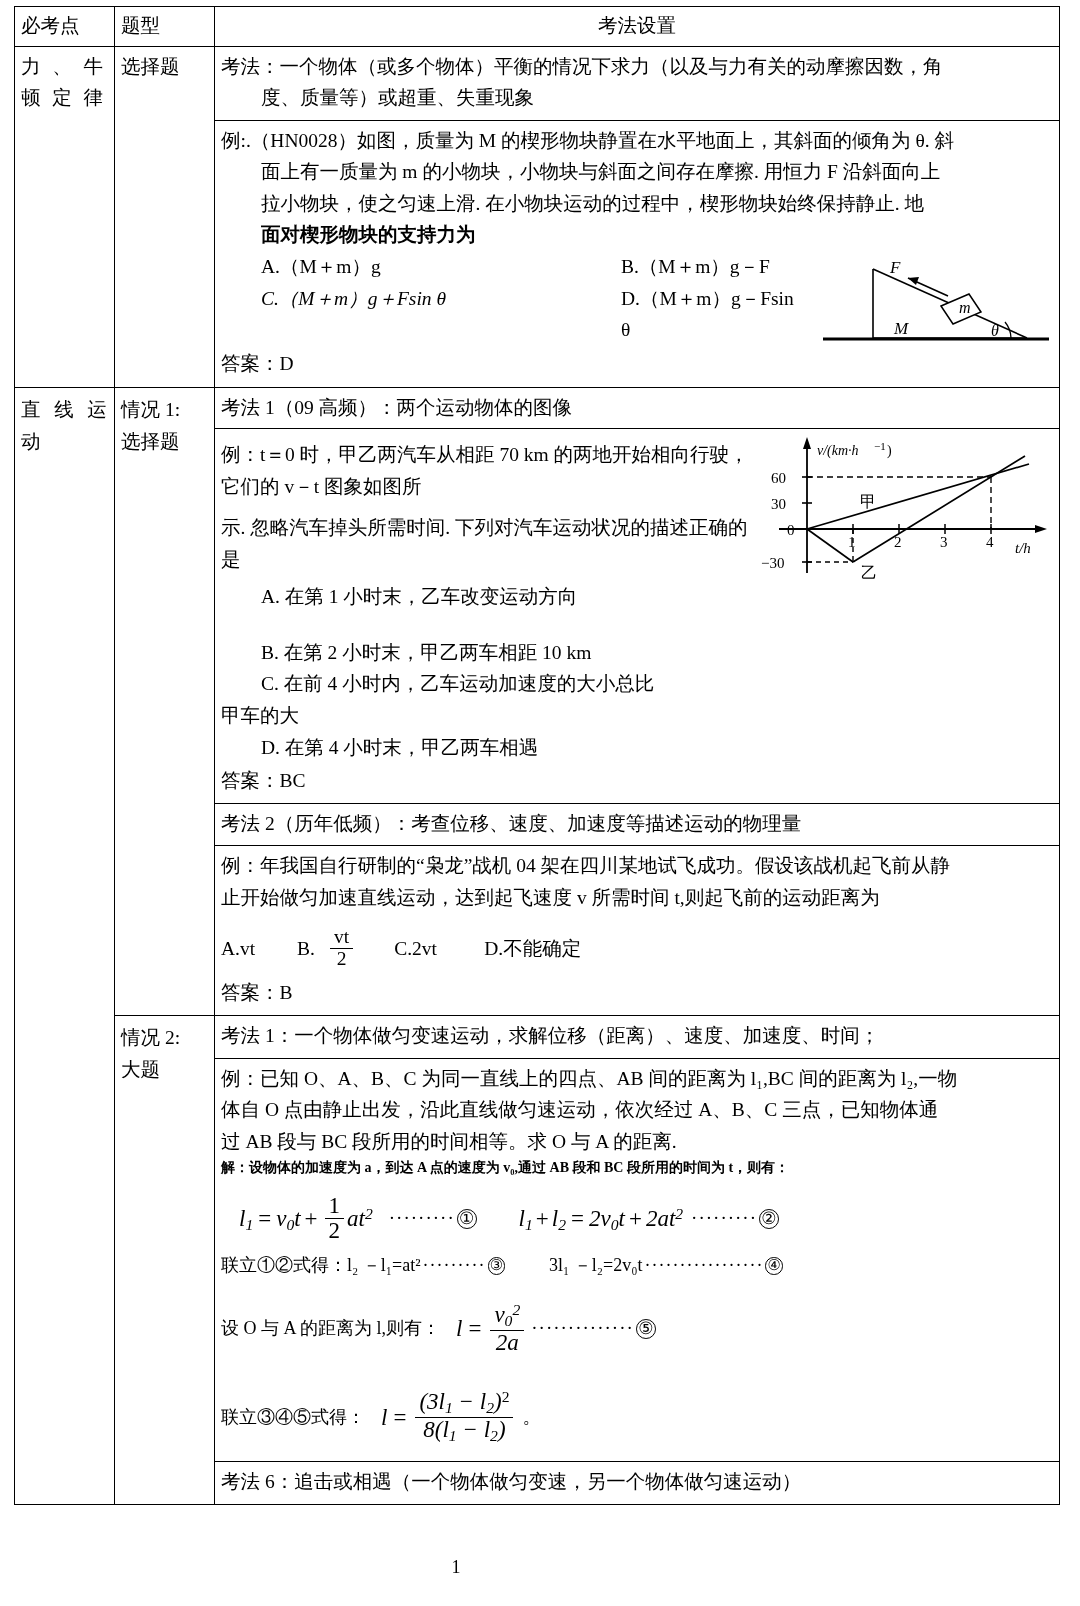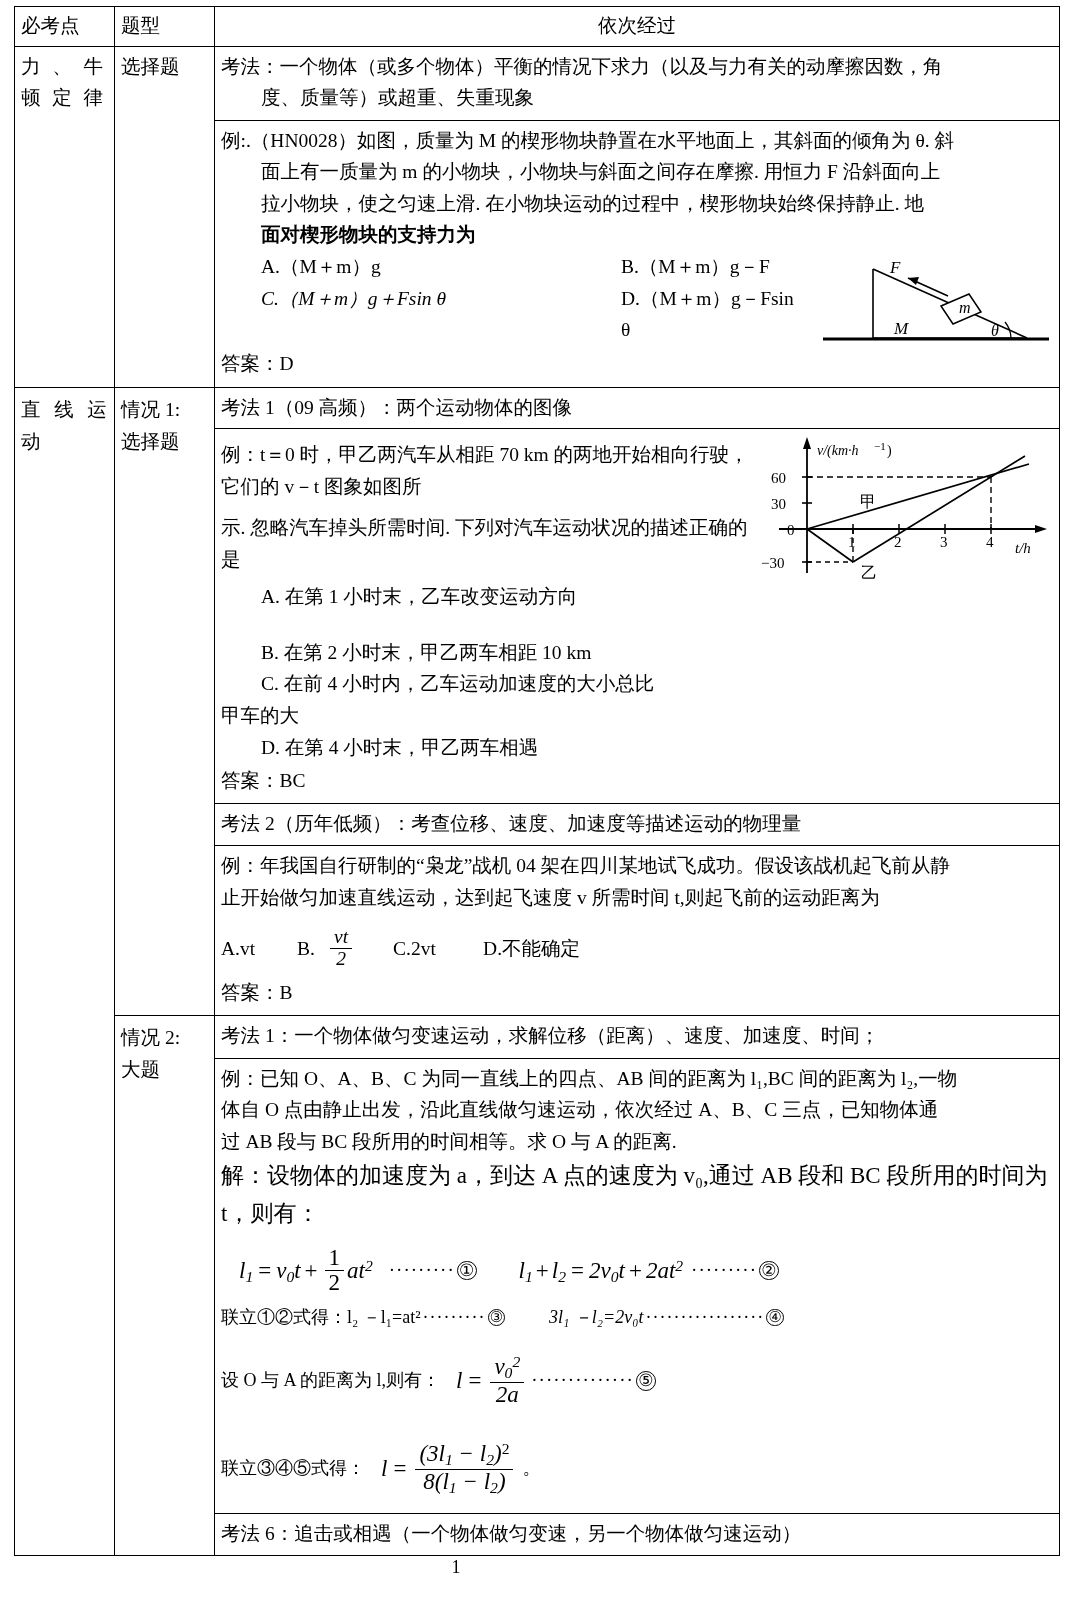--- a/index.html
+++ b/index.html
@@ -37,21 +37,21 @@
   
   .hdr{font-size:19.5px;}
   .hdr-center{text-align:center;}
 
   .spread{
     display:block;
     text-align:justify;
     text-align-last:justify;
   }
 
-  .it{font-style:italic;}
+  .it{}
   .sm{font-size:17px;}
 
   
   table.inner{
     border-collapse:collapse;
     width:100%;
     table-layout:fixed;
   }
   table.inner > tbody > tr > td{
     border:0;
@@ -125,21 +125,21 @@
 <colgroup>
         <col class="c1">
         <col class="c2">
         <col class="c3">
       </colgroup>
 <tbody>
 
 <tr>
   <td class="hdr"><span>必考点</span></td>
   <td class="hdr"><span>题型</span></td>
-  <td class="hdr hdr-center"><span>依次经过</span></td>
+  <td class="hdr hdr-center"><span>考法设置</span></td>
 </tr>
 
 <tr>
   <td style="padding-top:4px;">
     <div class="spread" style="width:4.2em;">力 、 牛顿定律</div>
   </td>
   <td style="padding-top:4px;">
     <div>选择题</div>
   </td>
   <td style="padding:0;">
@@ -312,21 +312,21 @@
         <td>
           <div>考法 1：一个物体做匀变速运动，求解位移（距离）、速度、加速度、时间；</div>
         </td>
       </tr>
 
       <tr>
         <td>
           <div>例：已知 O、A、B、C 为同一直线上的四点、AB 间的距离为 l₁,BC 间的距离为 l₂,一物</div>
           <div>体自 O 点由静止出发，沿此直线做匀速运动，依次经过 A、B、C 三点，已知物体通</div>
           <div>过 AB 段与 BC 段所用的时间相等。求 O 与 A 的距离.</div>
-          <div class="sm" style="font-size:23px;">解：设物体的加速度为 a，到达 A 点的速度为 v₀,通过 AB 段和 BC 段所用的时间为 t，则有：</div>
+          <div class="sm" style="font-size:14px;font-weight:bold;">解：设物体的加速度为 a，到达 A 点的速度为 v₀,通过 AB 段和 BC 段所用的时间为 t，则有：</div>
 
           <div class="mathrow bigeq">
             <span style="width:18px;"></span>
             <span class="mi">l<sub class="s">1</sub></span>
             <span style="margin:0 5px;">=</span>
             <span class="mi">v<sub class="s">0</sub>t</span>
             <span style="margin:0 4px;">+</span>
             <span class="frac">
               <span class="num">1</span>
               <span class="den">2</span>

